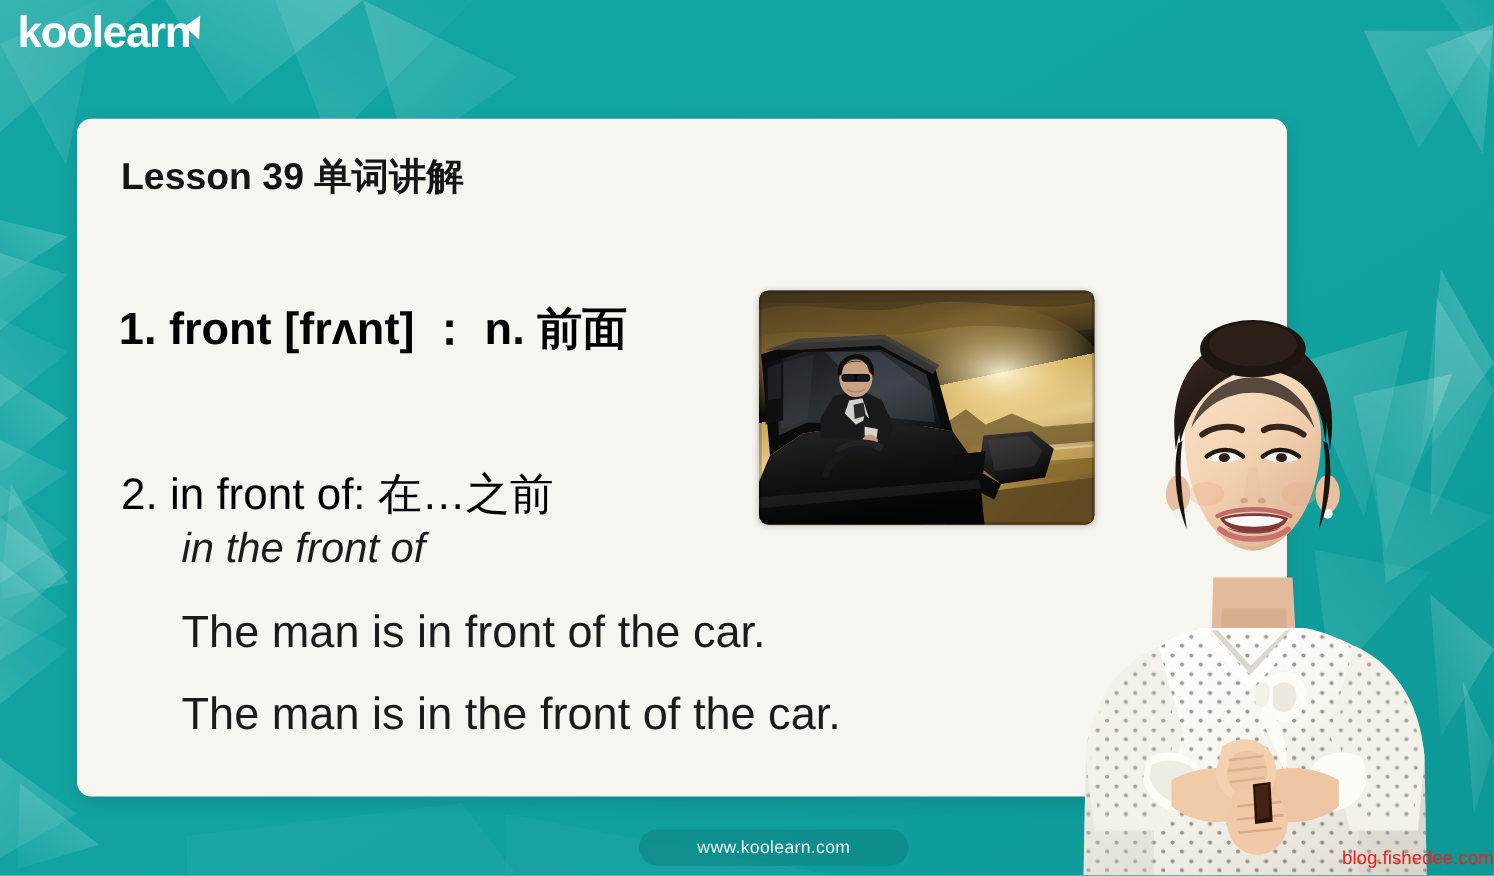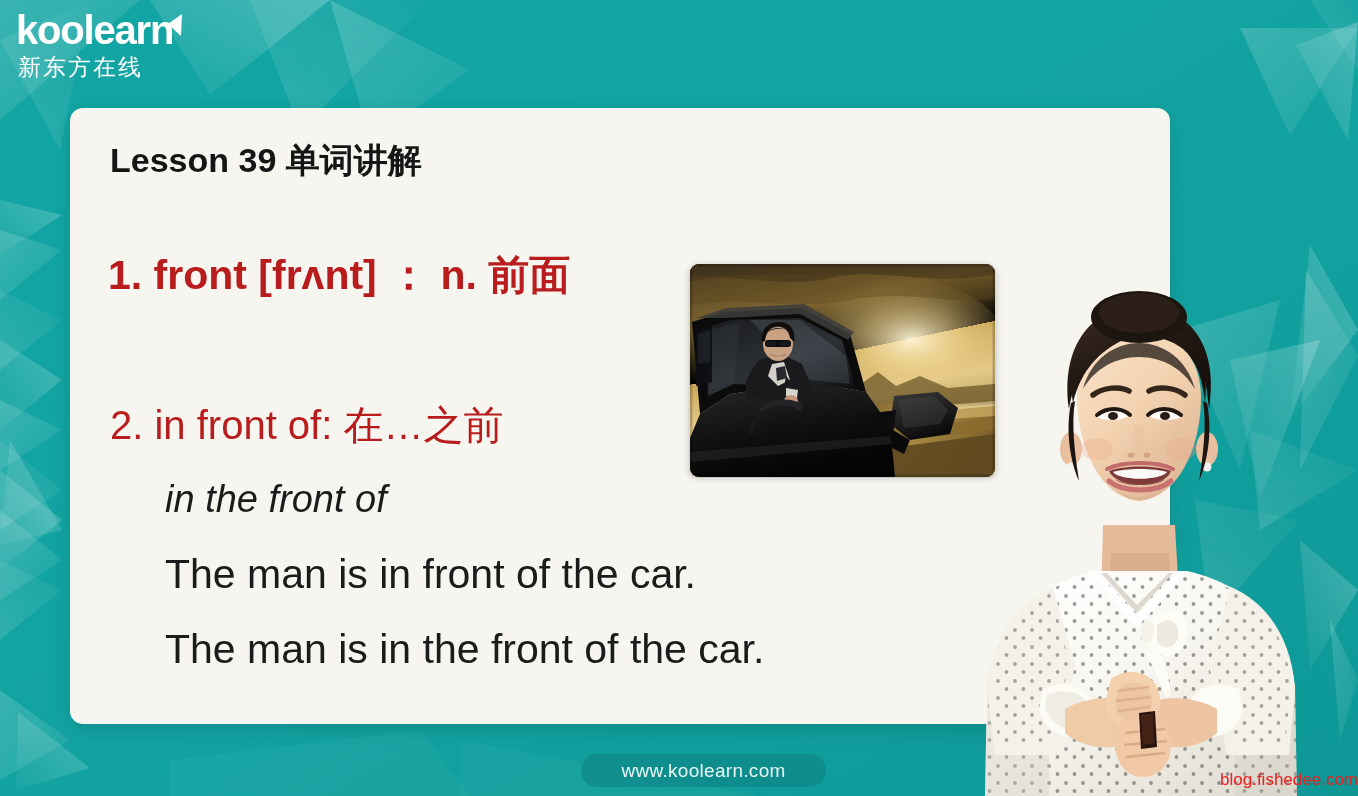--- a/index.html
+++ b/index.html
@@ -37,21 +37,21 @@
     position:absolute; left:70px; top:108px; width:1100px; height:616px;
     background:#f6f5ef; border-radius:13px; z-index:20;
     box-shadow:0 6px 18px rgba(0,0,0,0.13);
     overflow:hidden;
   }
   #slide-title {
     position:absolute; left:40px; top:30px;
     font-size:34px; font-weight:bold; color:#151515;
     letter-spacing:0px; white-space:nowrap;
   }
-  .line-item { position:absolute; white-space:nowrap; color:#b91c1c; }
+  .line-item { position:absolute; white-space:nowrap; color:#000000;margin-top:24px; }
   #item1 { left:38px; top:140px; font-size:41px; font-weight:bold; }
   #item2 { left:40px; top:290px; font-size:40px; font-weight:normal; }
   .sub-line { position:absolute; white-space:nowrap; color:#1b1b1b; font-weight:400; }
   #sub1 { left:95px; top:370px; font-size:38px;font-style:italic; }
   #sub2 { left:95px; top:443px; font-size:41px; }
   #sub3 { left:95px; top:518px; font-size:41px; }
 
   
   #photo-wrap {
     position:absolute; left:620px; top:156px; width:305px; height:280px;
@@ -79,21 +79,21 @@
   }
   #presenter svg { display:block; width:433px; height:511px; }
 
   
   #footer-pill {
     position:absolute; left:581px; top:754px; width:245px; height:33px;
     background:rgba(13,128,128,0.55); border-radius:17px;
     z-index:45; display:flex; align-items:center; justify-content:center;
   }
   #footer-pill span {
-    font-size:19px; color:#e9f7f5; letter-spacing:0.3px;
+    font-size:16px; color:#e9f7f5; letter-spacing:0.3px;
   }
 
   
   #watermark {
     position:absolute; right:0; top:770px;
     font-size:17px; color:#ef2222; z-index:60;
     letter-spacing:0px; text-shadow:0 0 1px rgba(0,0,0,0.1);
   }
 </style>
 </head>
@@ -162,21 +162,20 @@
     <polygon points="1195,500 1300,520 1210,620" fill="url(#triC)"></polygon>
     <polygon points="1170,600 1280,640 1180,720" fill="url(#triA)"></polygon>
   </svg>
 </div>
 
 <div id="logo">
   <span class="wordmark">koolearn</span>
   <svg class="tick" viewBox="0 0 22 26">
     <path d="M20 2 L6 12 L19 24 Z" fill="#ffffff"></path>
   </svg>
-  <span class="cn">新东方在线</span>
 </div>
 
 <div id="slide">
 
   <div id="slide-title">Lesson 39 单词讲解</div>
 
   <div class="line-item" id="item1">1. front [frʌnt] ： n. 前面</div>
 
   <div class="line-item" id="item2">2. in front of: 在…之前</div>
 

